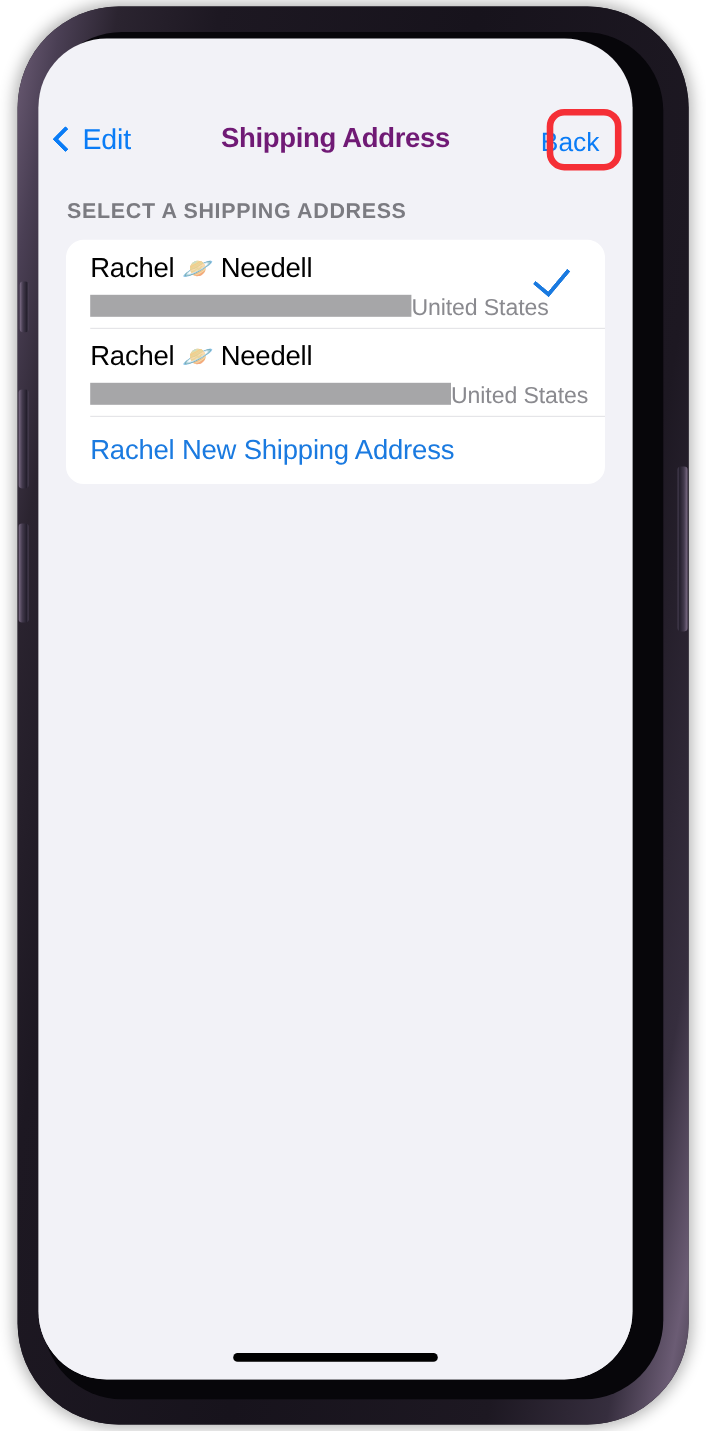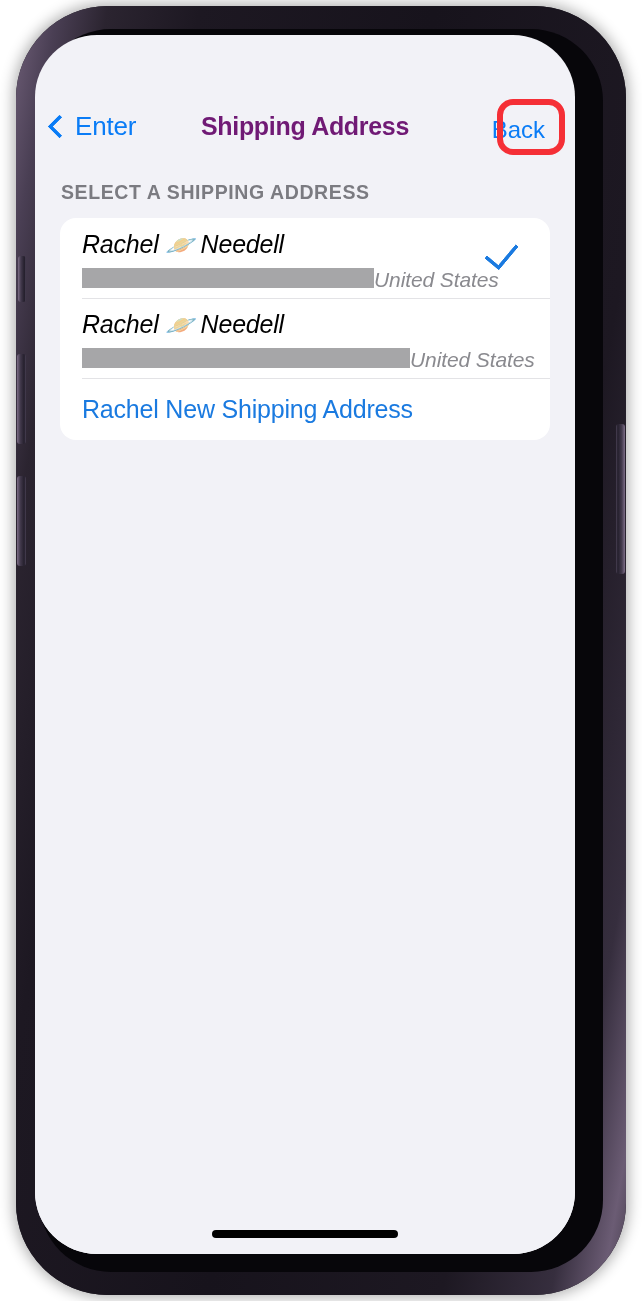--- a/index.html
+++ b/index.html
@@ -272,21 +272,20 @@
     top: 59px;
     width: 490px;
     background: #fff;
     border-radius: 16px;
     overflow: hidden;
   }
   .addr-row {
     position: relative;
     height: 80px;
     padding: 0 0 0 22px;
-    font-style: italic;
   }
   .addr-row + .addr-row::before,
   .new-addr-row::before {
     content: "";
     position: absolute;
     left: 22px; right: 0; top: 0;
     height: 1px;
     background: #e3e3e6;
   }
   .addr-name {
@@ -364,21 +363,21 @@
   <div class="btn-side btn-power"></div>
   <div class="phone-inner"></div>
 </div>
 
 <div class="screen">
 
 
   <div class="nav-bar">
     <div class="nav-back">
       <span class="chev-left"></span>
-      <span class="nav-back-label">Enter</span>
+      <span class="nav-back-label">Edit</span>
     </div>
     <div class="nav-title">Shipping Address</div>
     <div class="nav-edit">Back</div>
     <div class="edit-highlight"></div>
   </div>
 
   <div class="content">
     <div class="section-header">SELECT A SHIPPING ADDRESS</div>
 
     <div class="card">

